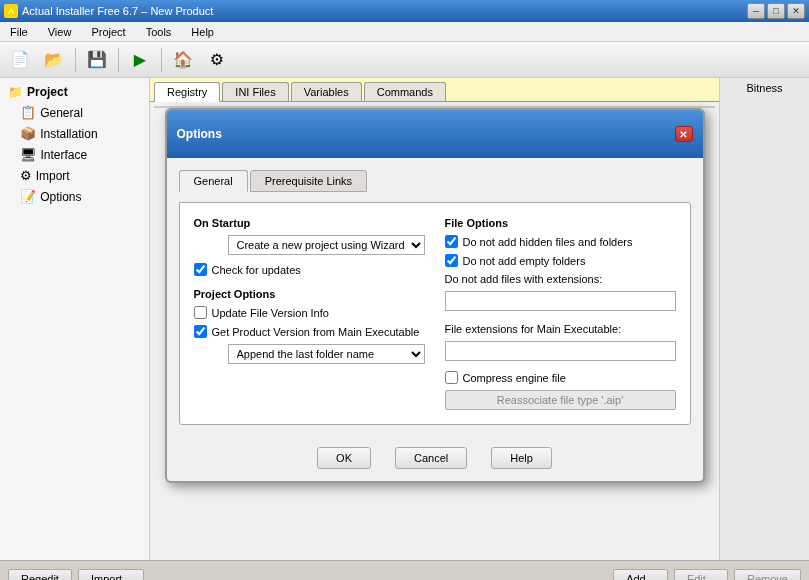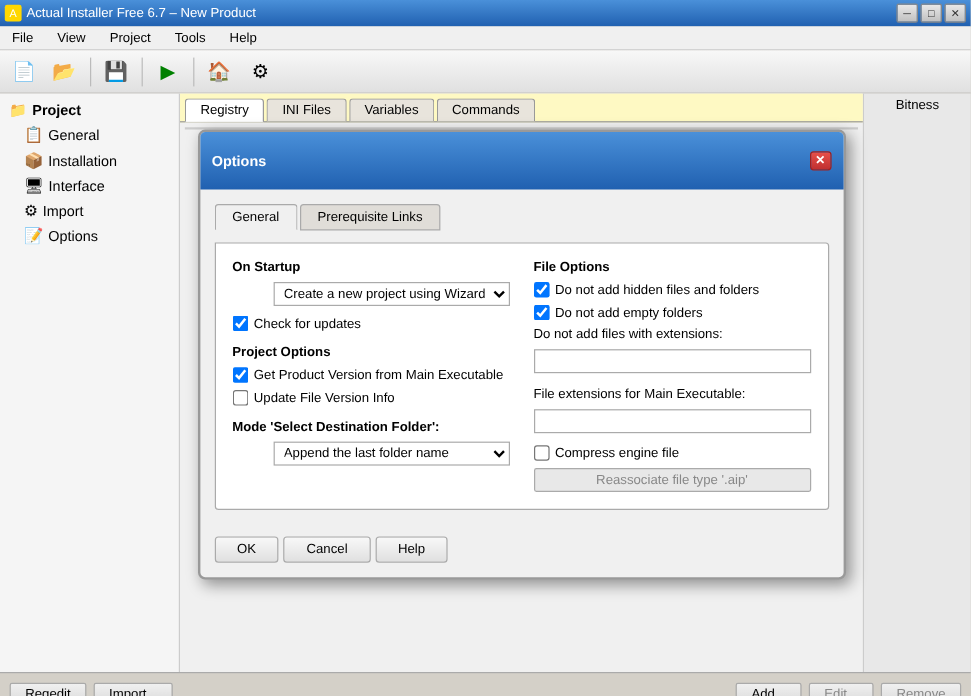--- a/index.html
+++ b/index.html
@@ -281,22 +281,22 @@
       background: #e8e8e8;
       border: 1px solid #aaa;
       border-radius: 2px;
       cursor: pointer;
       color: #888;
     }
 
     
     .dialog-footer {
       display: flex;
-      justify-content: flex-start;
-      gap: 4px;
+      justify-content: center;
+      gap: 24px;
       padding: 10px 12px 12px;
     }
     .footer-btn {
       padding: 4px 18px;
       font-size: 11px;
       border: 1px solid #aaa;
       border-radius: 3px;
       background: linear-gradient(to bottom, #f8f8f8, #e0e0e0);
       cursor: pointer;
     }
@@ -430,29 +430,28 @@
                   <select class="dialog-select"><option value="Create a new project using Wizard">Create a new project using Wizard</option><option value="Open last project">Open last project</option><option value="Show welcome dialog">Show welcome dialog</option></select>
                 </div>
 
                 <div class="checkbox-row">
                   <input type="checkbox" id="chk-updates" checked="" style="">
                   <label for="chk-updates">Check for updates</label>
                 </div>
 
                 <div class="section-label" style="margin-top:12px;">Project Options</div>
                 <div class="checkbox-row">
+                  <input type="checkbox" id="chk-update-ver" style="">
+                  <label for="chk-update-ver">Update File Version Info</label>
+                </div>
+                <div class="checkbox-row">
                   <input type="checkbox" id="chk-product-ver" checked="" style="">
                   <label for="chk-product-ver">Get Product Version from Main Executable</label>
                 </div>
-                <div class="checkbox-row">
-                  <input type="checkbox" id="chk-update-ver" style="">
-                  <label for="chk-update-ver">Update File Version Info</label>
-                </div>
-
-                <div class="section-label" style="margin-top:12px;">Mode 'Select Destination Folder':</div>
+
                 <div class="dropdown-row">
                   <select class="dialog-select"><option value="Append the last folder name">Append the last folder name</option><option value="Use full path">Use full path</option><option value="Use folder name only">Use folder name only</option></select>
                 </div>
               </div>
 
               <div class="dialog-col-right">
                 
                 <div class="section-label">File Options</div>
 
                 <div class="checkbox-row">

